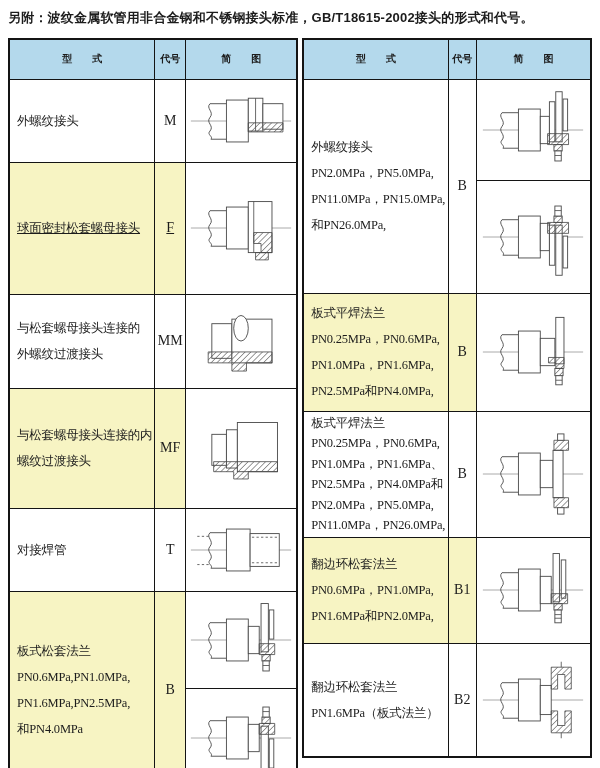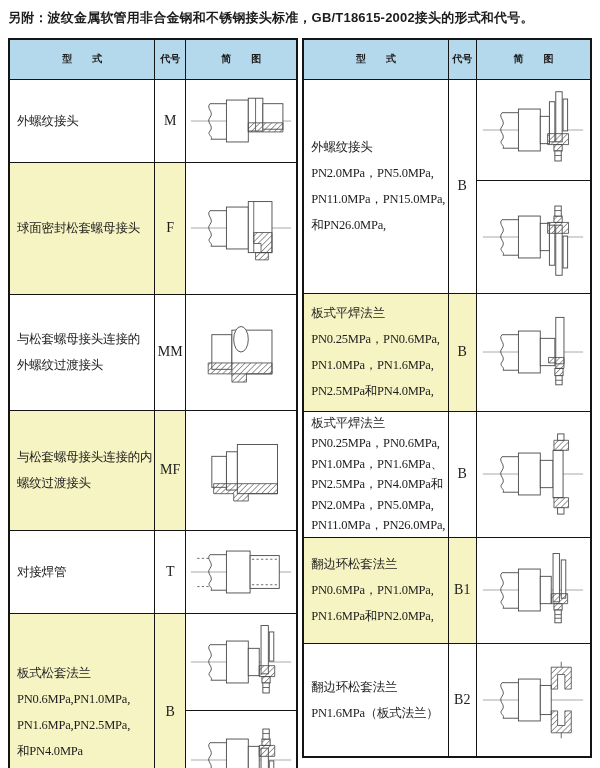--- a/index.html
+++ b/index.html
@@ -38,22 +38,22 @@
   td.code{
     text-align:center;vertical-align:middle;
     font-size:14px;
   }
   td.dg{vertical-align:middle;background:#fff;}
   .diag{display:flex;align-items:center;justify-content:center;width:100%;height:100%;}
   .diag svg{width:110px;height:82px;display:block;}
   
   tr.h40 th{height:40px;}
   tr.h86  td{height:68px;}
-  tr.h104 td{height:132px;}
-  tr.h94  td{height:116px;}
+  tr.h104 td{height:132px;text-decoration:underline;}
+  tr.h94  td{height:94px;}
   tr.h96  td{height:120px;}
   tr.h100 td{height:78px;}
   tr.h97  td{height:97px;font-family:Liberation Serif, serif;}
   tr.h101 td{height:101px;}
   tr.h113 td{height:113px;}
   tr.h118 td{height:118px;}
   tr.h126 td{height:126px;}
   tr.h106 td{height:106px;}
   tr.h114 td{height:114px;}
   .hl{background:var(--hl);}

